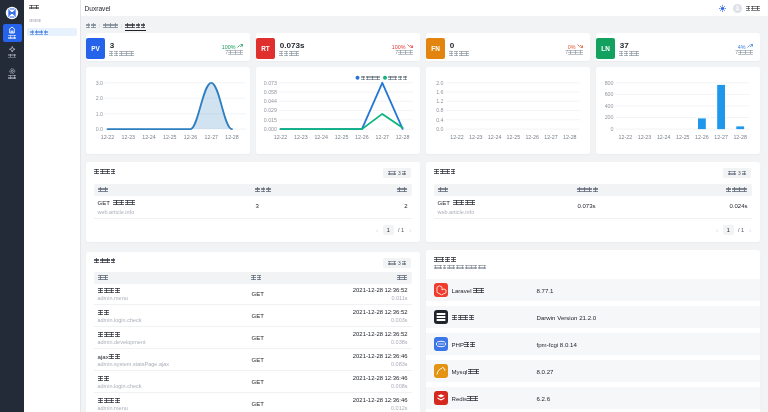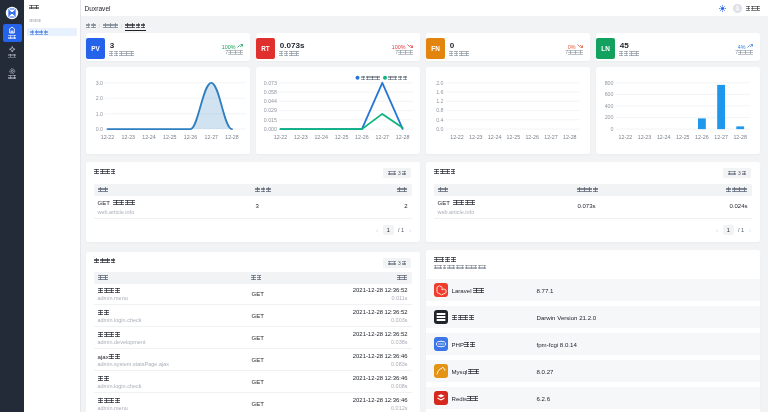--- a/index.html
+++ b/index.html
@@ -81,21 +81,21 @@
 <div class="abs" style="left:0.5px;top:5.4px;width:19px;height:20.5px;background:#e2840e;border-radius:2px;color:#fff;font-size:6.4px;font-weight:bold;display:flex;align-items:center;justify-content:center">FN</div>
 <div class="abs" style="left:24.3px;top:7.7px;font-size:8.1px;font-weight:bold">0</div>
 <div class="abs" style="left:22.9px;top:17.4px;font-size:5.5px;color:#86909c"><i class="z"></i><i class="z"></i><i class="z"></i><i class="z"></i></div>
 <div class="abs" style="right:6.5px;top:10.4px;font-size:5.4px;color:#e25a35;white-space:nowrap">0% <svg width="6" height="6" viewBox="0 0 6 6" style="vertical-align:-0.5px">
         <path d="M.5 1.5L2.5 3.5 3.7 2.3 5.5 4.5M5.5 2.5v2h-2" stroke="#e25a35" stroke-width="0.8" fill="none"></path>
       </svg></div>
 <div class="abs" style="right:6.5px;top:16.2px;font-size:5.3px;color:#86909c">7<i class="z"></i><i class="z"></i><i class="z"></i></div>
 </div>
 <div class="card" style="left:595.5px;top:33px;width:164px;height:28px">
 <div class="abs" style="left:0.5px;top:5.4px;width:19px;height:20.5px;background:#12a15e;border-radius:2px;color:#fff;font-size:6.4px;font-weight:bold;display:flex;align-items:center;justify-content:center">LN</div>
-<div class="abs" style="left:24.3px;top:7.7px;font-size:8.1px;font-weight:bold">45</div>
+<div class="abs" style="left:24.3px;top:7.7px;font-size:8.1px;font-weight:bold">37</div>
 <div class="abs" style="left:22.9px;top:17.4px;font-size:5.5px;color:#86909c"><i class="z"></i><i class="z"></i><i class="z"></i><i class="z"></i></div>
 <div class="abs" style="right:6.5px;top:10.4px;font-size:5.4px;color:#3d7fd9;white-space:nowrap">4% <svg width="6" height="6" viewBox="0 0 6 6" style="vertical-align:-0.5px">
         <path d="M.5 4.5L2.5 2.5 3.7 3.7 5.5 1.5M5.5 3.5v-2h-2" stroke="#3d7fd9" stroke-width="0.8" fill="none"></path>
       </svg></div>
 <div class="abs" style="right:6.5px;top:16.2px;font-size:5.3px;color:#86909c">7<i class="z"></i><i class="z"></i><i class="z"></i></div>
 </div>
 <div class="card" style="left:85.5px;top:66.5px;width:164px;height:87.5px">
 <svg width="164" height="87.5" viewBox="0 0 164 87.5">
 <line x1="18.5" y1="15.8" x2="160" y2="15.8" stroke="#edeff2" stroke-width="0.7"></line>
       <line x1="18.5" y1="31.2" x2="160" y2="31.2" stroke="#edeff2" stroke-width="0.7"></line>

